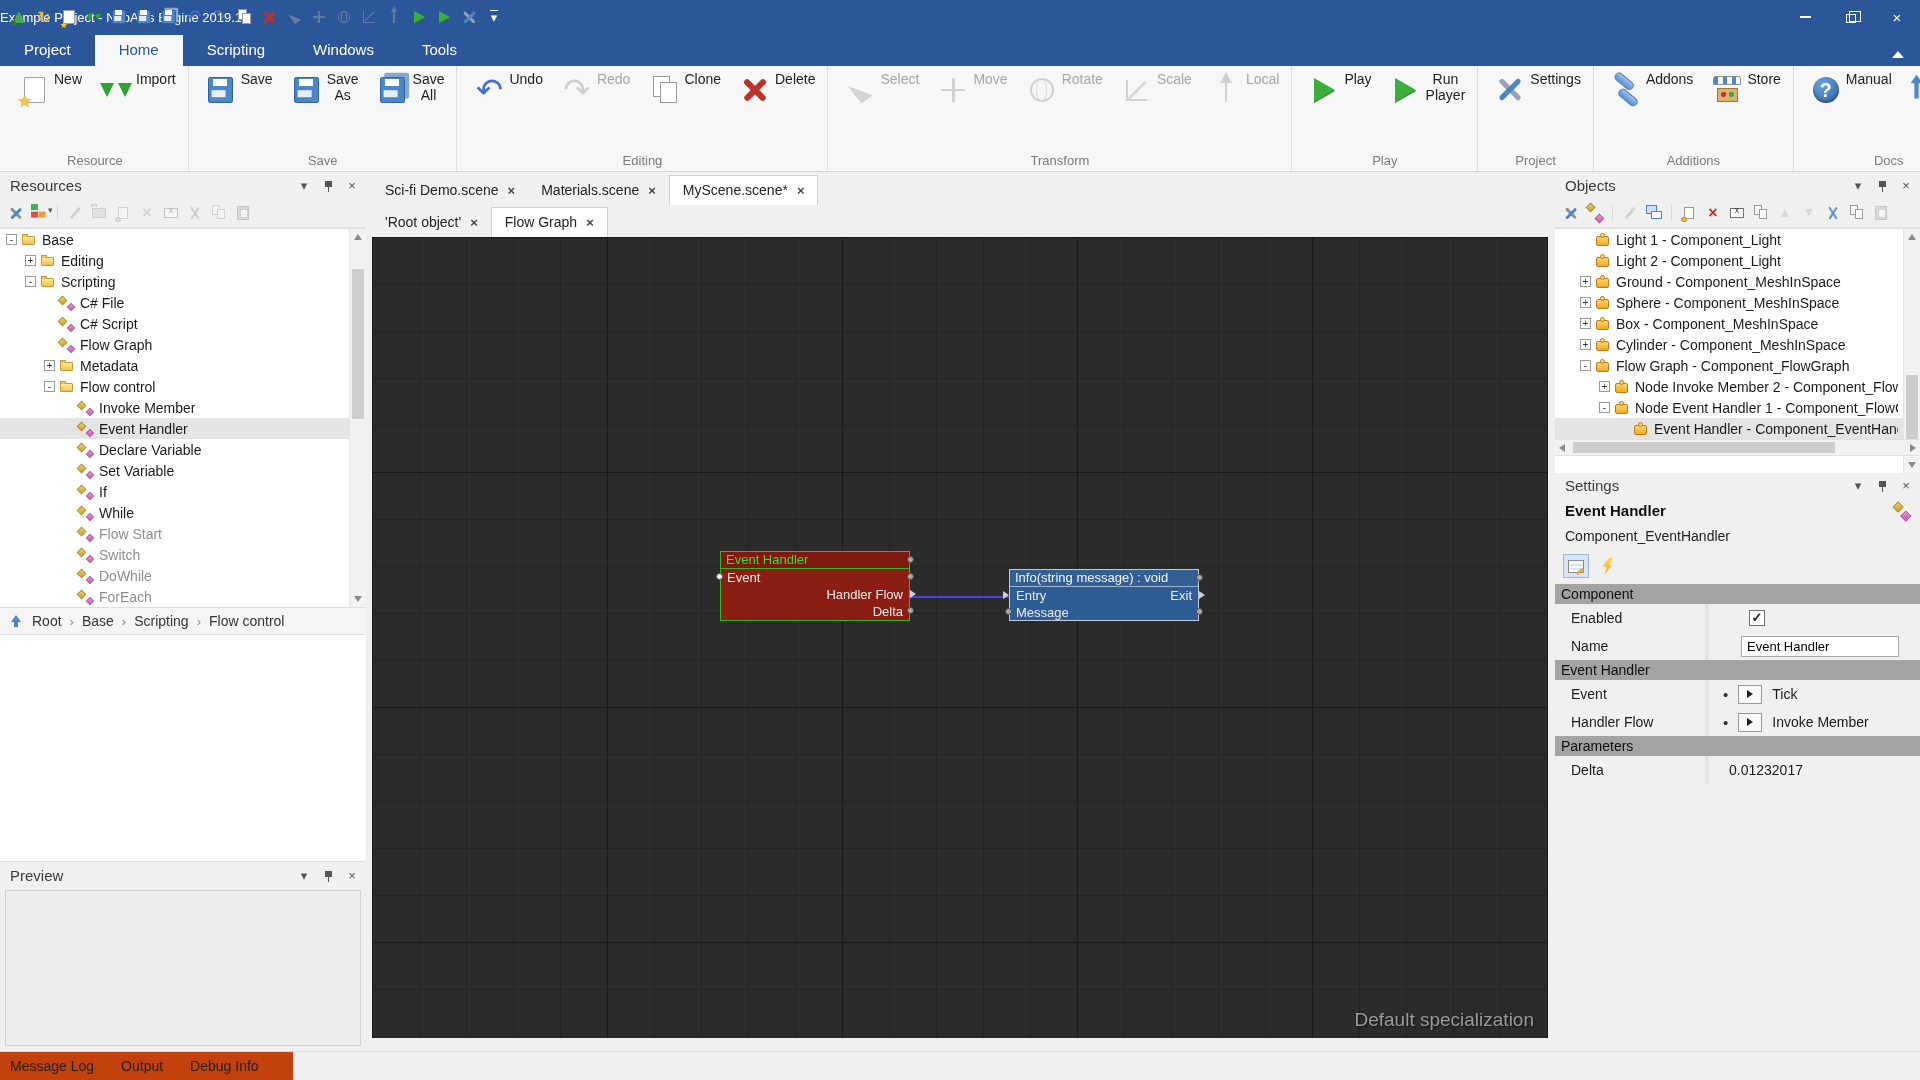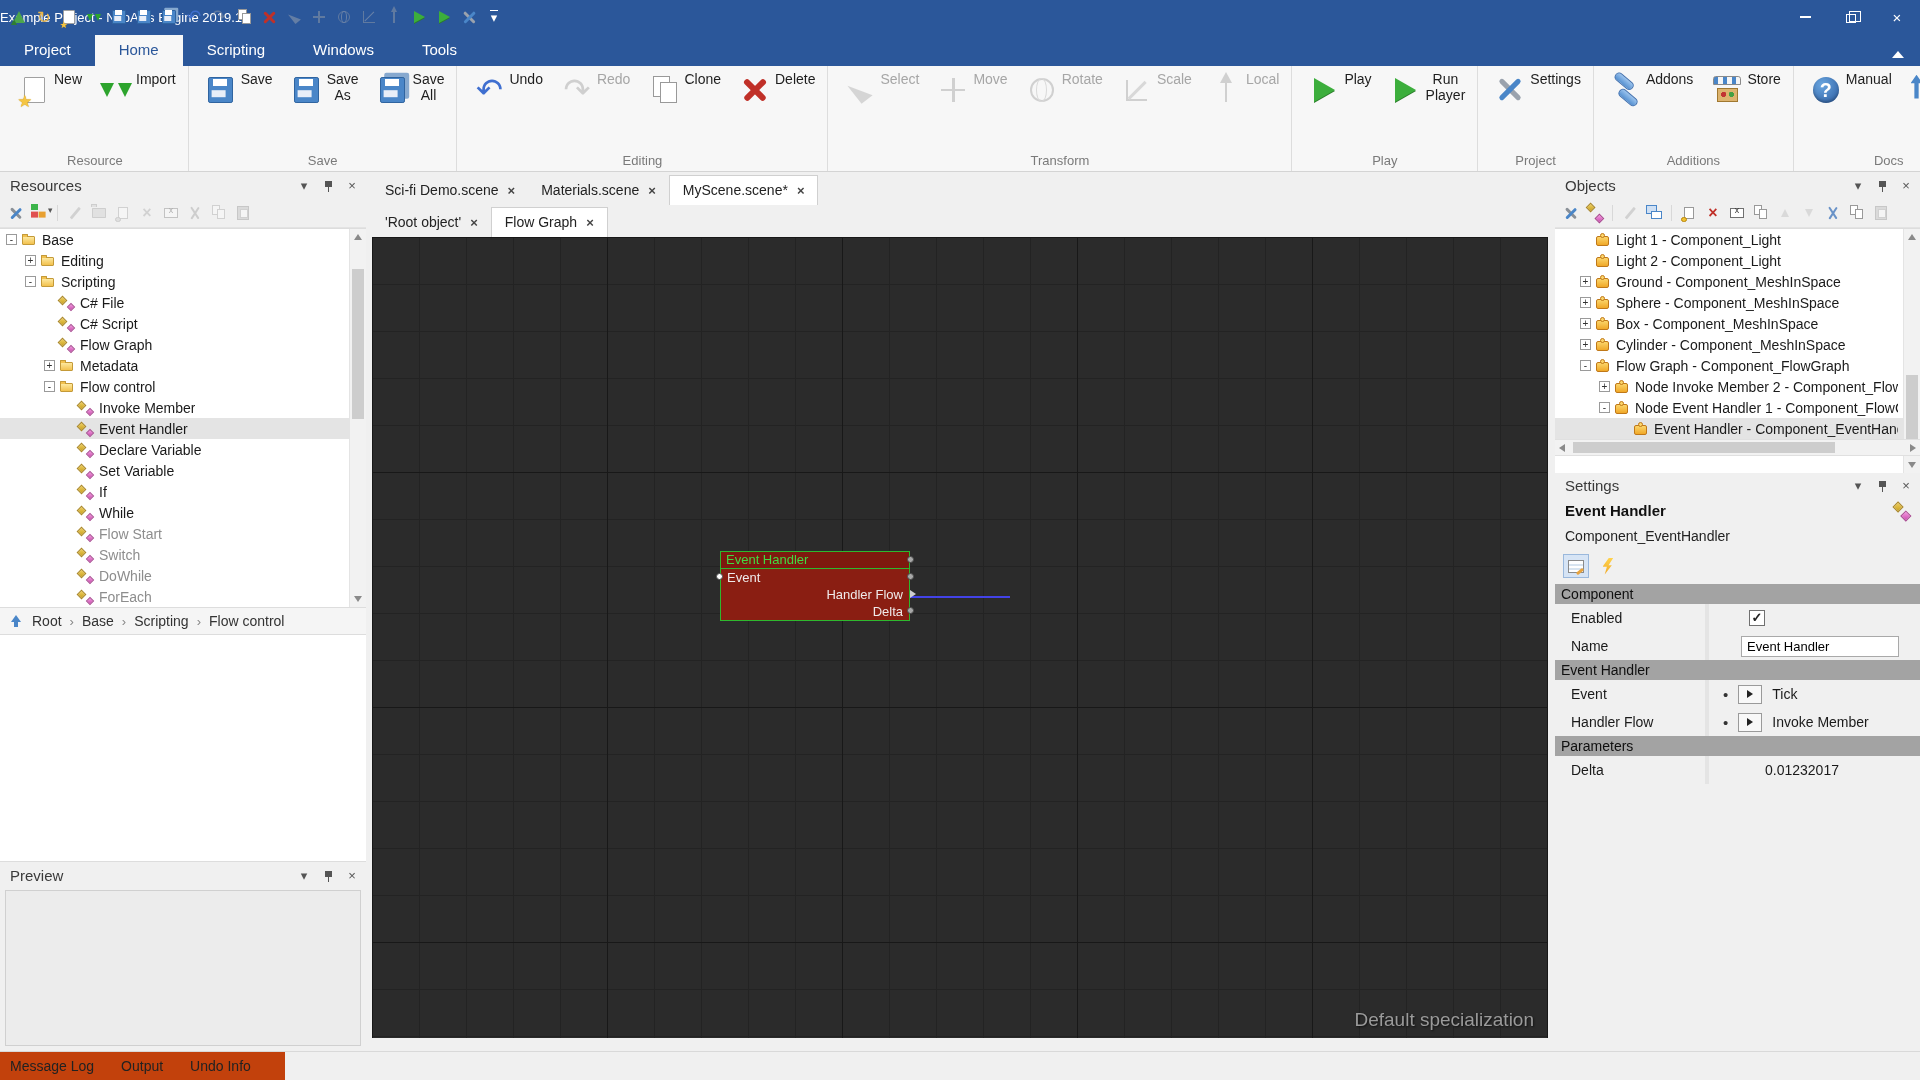--- a/index.html
+++ b/index.html
@@ -221,21 +221,21 @@
   .sec-bar{height:20px;background:#a3a3a3;color:#0f0f0f;line-height:20px;padding-left:6px}
   .set-row{height:28px;display:flex;align-items:center;background:#f0f0f0}
   .set-label{width:150px;padding-left:16px;color:#1a1a1a;flex:none}
   .set-value{flex:1;height:100%;display:flex;align-items:center;border-left:4px solid #e4e4e4}
   .cb{width:16px;height:16px;border:1px solid #707070;background:#fff;font-size:13px;line-height:14px;text-align:center;color:#222;font-weight:bold;margin-left:40px}
   .tin{margin-left:32px;width:158px;height:21px;border:1px solid #a9a9a9;font-family:"Liberation Sans",sans-serif;font-size:13px;padding:0 5px;background:#fff}
   .bullet{margin-left:14px;color:#333;font-size:15px}
   .refbox{margin-left:10px;width:24px;height:19px;border:1px solid #9a9a9a;background:#f8f8f8;display:flex;align-items:center;justify-content:center}
   .refbox::before{content:"";width:0;height:0;border-top:4px solid transparent;border-bottom:4px solid transparent;border-left:6px solid #222}
   .refval{margin-left:10px}
-  .plainval{margin-left:56px}
+  .plainval{margin-left:20px}
 
   
   .statusbar{position:absolute;left:0;right:0;bottom:0;height:29px;background:#f0f0f0;border-top:1px solid #d9d9d9;display:flex;align-items:stretch}
   .sb-tabs{display:flex;align-items:center;background:#c2410c;padding:0 34px 0 10px;gap:27px;color:#222}
 </style>
 </head>
 <body>
 
 <div id="app">
 
@@ -668,20 +668,33 @@
         <div class="fg-title">Event Handler</div>
         <div class="fg-row">Event</div>
         <div class="fg-row fr-r">Handler Flow</div>
         <div class="fg-row fr-r">Delta</div>
         <span class="pc p-t"></span>
         <span class="pc white p-ev-l"></span>
         <span class="pc p-ev-r"></span>
         <span class="pt p-hf"></span>
         <span class="pc p-dl"></span>
       </div>
+      <div class="fg-node node-info">
+        <div class="fg-title">Info(string message) : void</div>
+        <div class="fg-row2">
+          <span>Entry</span>
+          <span>Exit</span>
+        </div>
+        <div class="fg-row">Message</div>
+        <span class="pc p-t"></span>
+        <span class="pt p-entry"></span>
+        <span class="pt p-exit"></span>
+        <span class="pc p-msg"></span>
+        <span class="pc p-br"></span>
+      </div>
       <div class="fg-status">Default specialization</div>
     </div>
   </div>
 
   <div class="right-panel">
     <div class="panel-title">
       <span>Objects</span>
       <span class="ptbtns">
         <span class="pbtn">▾</span>
         <span class="pbtn">
@@ -832,17 +845,17 @@
           </span>
       </div>
     </div>
   </div>
 
   <div class="statusbar">
     <div class="sb-tabs">
 
     <span>Message Log</span>
         <span>Output</span>
-        <span>Undo Info</span>
+        <span>Debug Info</span>
       </div>
   </div>
 
 </div>
 
 </body></html>

